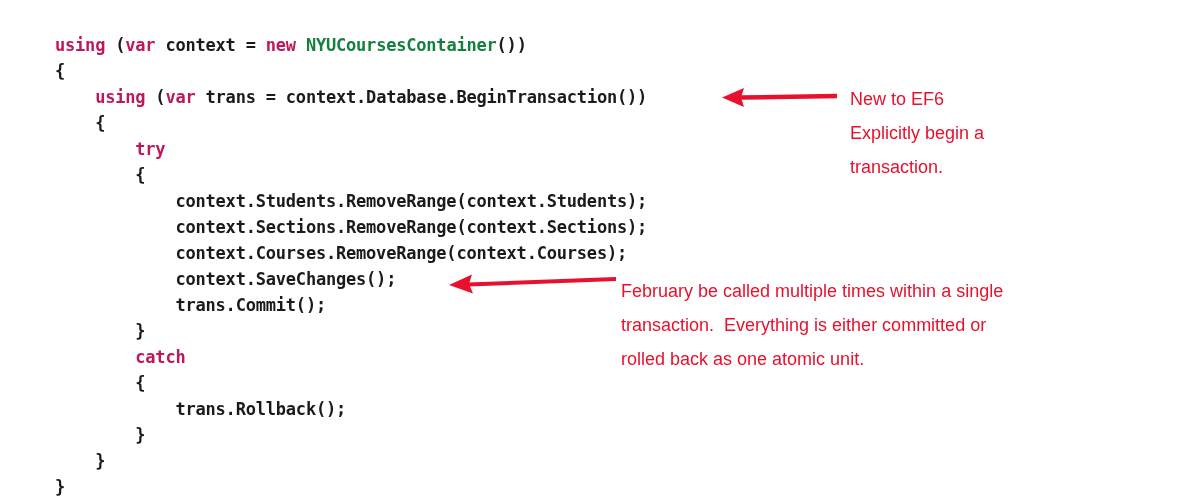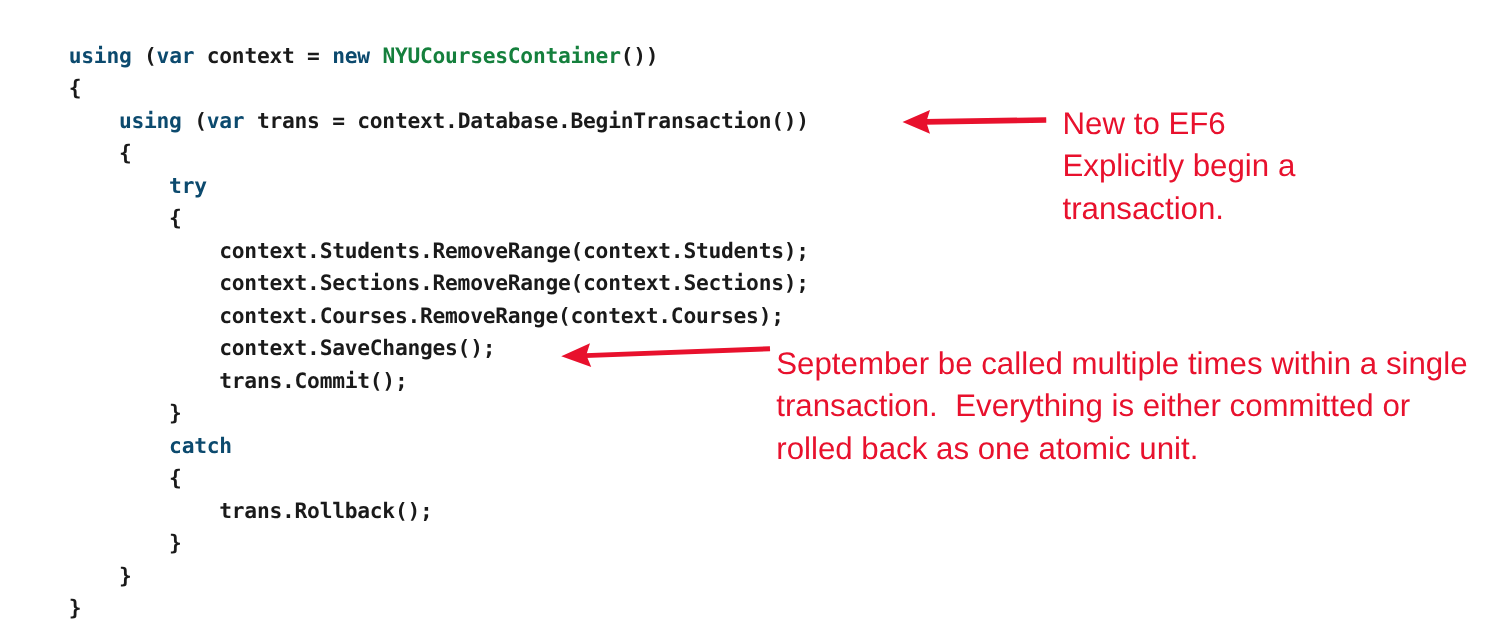--- a/index.html
+++ b/index.html
@@ -25,30 +25,30 @@
     font-weight: bold;
     line-height: 26px;
     color: #1a1a1a;
     white-space: pre;
     letter-spacing: -0.2px;
   }
   #code-block .line {
     height: 26px;
     white-space: pre;
   }
-  .kw   { color: #0c4a6e; }
+  .kw   { color: #be185d; }
   .type { color: #15803d; }
   .plain{ color: #1a1a1a; }
 
   
   .annotation {
     position: absolute;
     color: #e8112d;
     font-family: "Liberation Sans", sans-serif;
-    font-size: 25px;
+    font-size: 18px;
     line-height: 34px;
     white-space: pre;
   }
   #annotation-1 { left: 850px; top: 82px; }
   #annotation-2 { left: 621px; top: 274px; }
 
   
   .arrow-svg { position: absolute; overflow: visible; }
   #arrow-1 { left: 718px; top: 84px; }
   #arrow-2 { left: 446px; top: 268px; }
@@ -57,21 +57,21 @@
 <body>
 
 <div id="page">
 
   <div id="code-block"><div class="line"><span class="kw">using </span><span class="plain">(</span><span class="kw">var</span><span class="plain"> context = </span><span class="kw">new </span><span class="type">NYUCoursesContainer</span><span class="plain">())</span></div><div class="line"><span class="plain">{</span></div><div class="line"><span class="plain">    </span><span class="kw">using </span><span class="plain">(</span><span class="kw">var</span><span class="plain"> trans = context.Database.BeginTransaction())</span></div><div class="line"><span class="plain">    </span><span class="plain">{</span></div><div class="line"><span class="plain">        </span><span class="kw">try</span></div><div class="line"><span class="plain">        </span><span class="plain">{</span></div><div class="line"><span class="plain">            </span><span class="plain">context.Students.RemoveRange(context.Students);</span></div><div class="line"><span class="plain">            </span><span class="plain">context.Sections.RemoveRange(context.Sections);</span></div><div class="line"><span class="plain">            </span><span class="plain">context.Courses.RemoveRange(context.Courses);</span></div><div class="line"><span class="plain">            </span><span class="plain">context.SaveChanges();</span></div><div class="line"><span class="plain">            </span><span class="plain">trans.Commit();</span></div><div class="line"><span class="plain">        </span><span class="plain">}</span></div><div class="line"><span class="plain">        </span><span class="kw">catch</span></div><div class="line"><span class="plain">        </span><span class="plain">{</span></div><div class="line"><span class="plain">            </span><span class="plain">trans.Rollback();</span></div><div class="line"><span class="plain">        </span><span class="plain">}</span></div><div class="line"><span class="plain">    </span><span class="plain">}</span></div><div class="line"><span class="plain">}</span></div></div>
 
   <div class="annotation" id="annotation-1">New to EF6
 Explicitly begin a
 transaction.</div>
 
-  <div class="annotation" id="annotation-2">September be called multiple times within a single
+  <div class="annotation" id="annotation-2">February be called multiple times within a single
 transaction.  Everything is either committed or
 rolled back as one atomic unit.</div>
 
   <svg class="arrow-svg" id="arrow-1" width="125" height="26">
     <line x1="119" y1="12" x2="22" y2="13.5" stroke="#e8112d" stroke-width="4.5"></line>
     <polygon points="4,13.5 26,4 23,13.5 26,23" fill="#e8112d"></polygon>
   </svg>
 
   <svg class="arrow-svg" id="arrow-2" width="175" height="30">
     <line x1="170" y1="11" x2="22" y2="16.5" stroke="#e8112d" stroke-width="4"></line>

